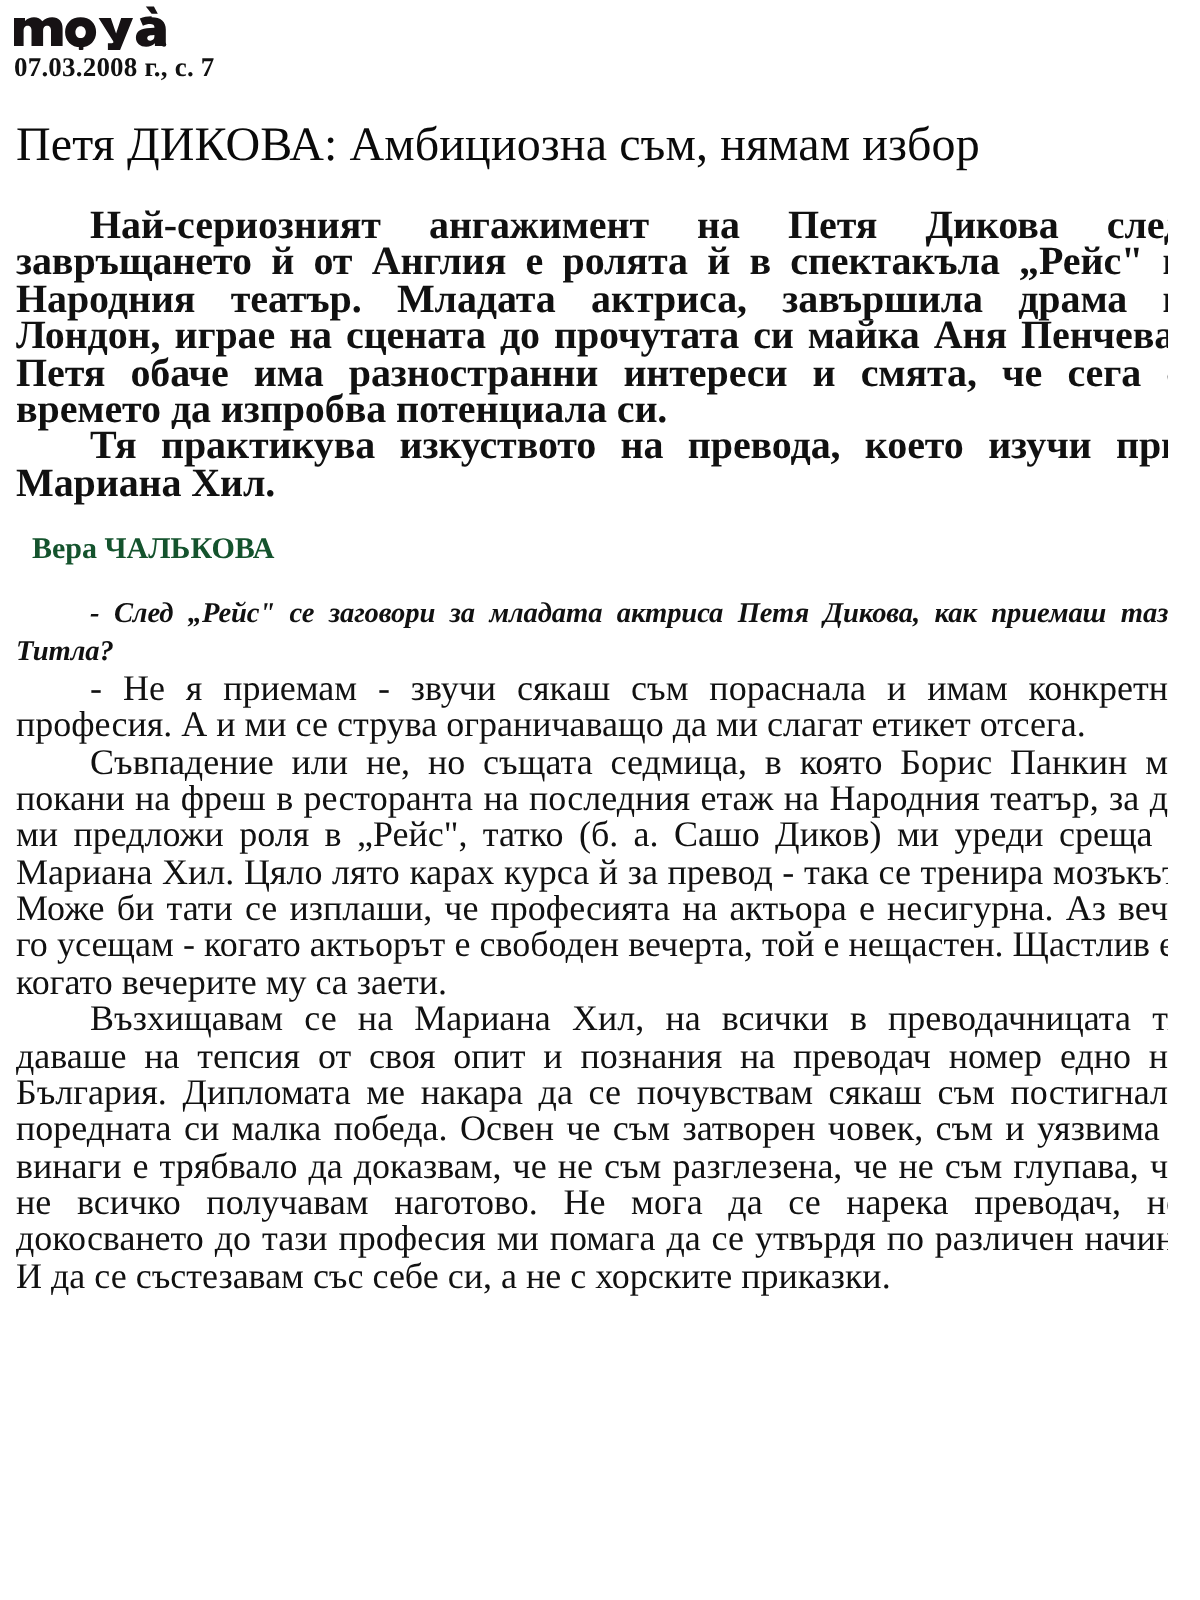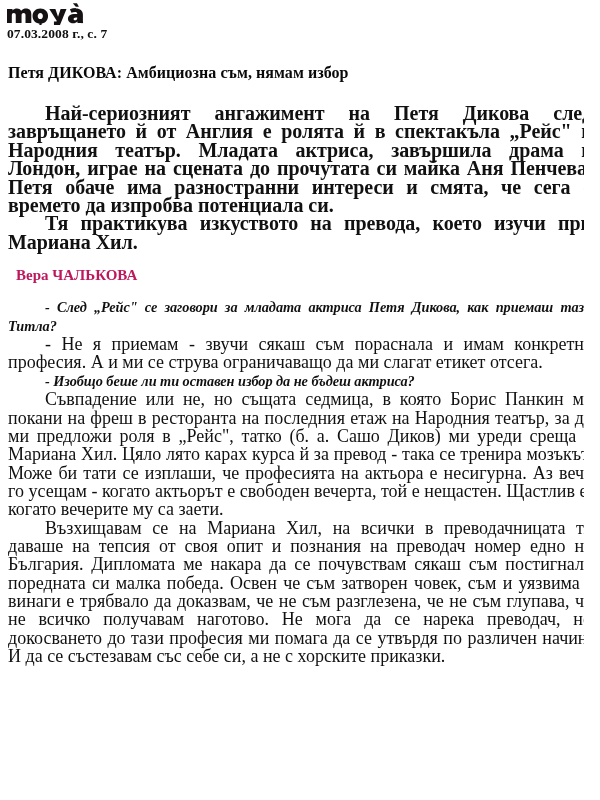--- a/index.html
+++ b/index.html
@@ -41,22 +41,22 @@
     font-size: 13.5px;
     letter-spacing: 0.1px;
     color: #111111;
     margin: 0 0 0 1px;
     line-height: 15px;
   }
 
   
   .headline {
     font-family: "Liberation Serif", "DejaVu Serif", serif;
-    font-weight: bold;
-    font-size: 16px;
+    font-weight: normal;
+    font-size: 24px;
     line-height: 20px;
     color: #0a0a0a;
     margin: 22px 0 0 8px;
     letter-spacing: 0.05px;
   }
 
   
   .body {
     margin: 0;
     padding: 0 8px 0 8px;
@@ -93,21 +93,21 @@
   p.plain {
     font-style: normal;
     font-weight: normal;
   }
   .byline {
     font-weight: bold;
     font-size: 15px;
     line-height: 18px;
     text-indent: 0;
     margin: 0 0 0 8px;
-    color: #be185d;
+    color: #14532d;
   }
   .gap-byline { height: 15px; }
   .gap-after-byline { height: 14px; }
   .gap-headline { height: 21px; }
 </style>
 </head>
 <body>
 
 <div class="page">
 
@@ -140,18 +140,17 @@
 
     <p class="intro">Най-сериозният ангажимент на Петя Дикова след завръщането й от Англия е ролята й в спектакъла „Рейс" в Народния театър. Младата актриса, завършила драма в Лондон, играе на сцената до прочутата си майка Аня Пенчева. Петя обаче има разностранни интереси и смята, че сега е времето да изпробва потенциала си.</p>
     <p class="intro">Тя практикува изкуството на превода, което изучи при Мариана Хил.</p>
 
     <div class="gap-byline"></div>
     <p class="byline">Вера ЧАЛЬКОВА</p>
     <div class="gap-after-byline"></div>
 
     <p class="question">- След „Рейс" се заговори за младата актриса Петя Дикова, как приемаш тази Титла?</p>
     <p class="answer">- Не я приемам - звучи сякаш съм пораснала и имам конкретна професия. А и ми се струва ограничаващо да ми слагат етикет отсега.</p>
-    <p class="question">- Изобщо беше ли ти оставен избор да не бъдеш актриса?</p>
     <p class="plain">Съвпадение или не, но същата седмица, в която Борис Панкин ме покани на фреш в ресторанта на последния етаж на Народния театър, за да ми предложи роля в „Рейс", татко (б. а. Сашо Диков) ми уреди среща с Мариана Хил. Цяло лято карах курса й за превод - така се тренира мозъкът. Може би тати се изплаши, че професията на актьора е несигурна. Аз вече го усещам - когато актьорът е свободен вечерта, той е нещастен. Щастлив е, когато вечерите му са заети.</p>
     <p class="plain">Възхищавам се на Мариана Хил, на всички в преводачницата тя даваше на тепсия от своя опит и познания на преводач номер едно на България. Дипломата ме накара да се почувствам сякаш съм постигнала поредната си малка победа. Освен че съм затворен човек, съм и уязвима - винаги е трябвало да доказвам, че не съм разглезена, че не съм глупава, че не всичко получавам наготово. Не мога да се нарека преводач, но докосването до тази професия ми помага да се утвърдя по различен начин. И да се състезавам със себе си, а не с хорските приказки.</p>
 
   </div>
 </div>
 
 </body></html>

